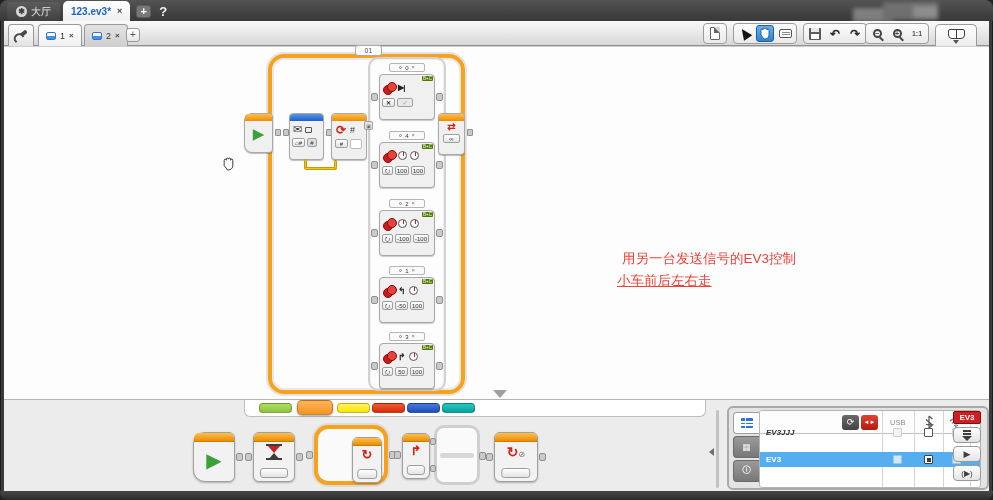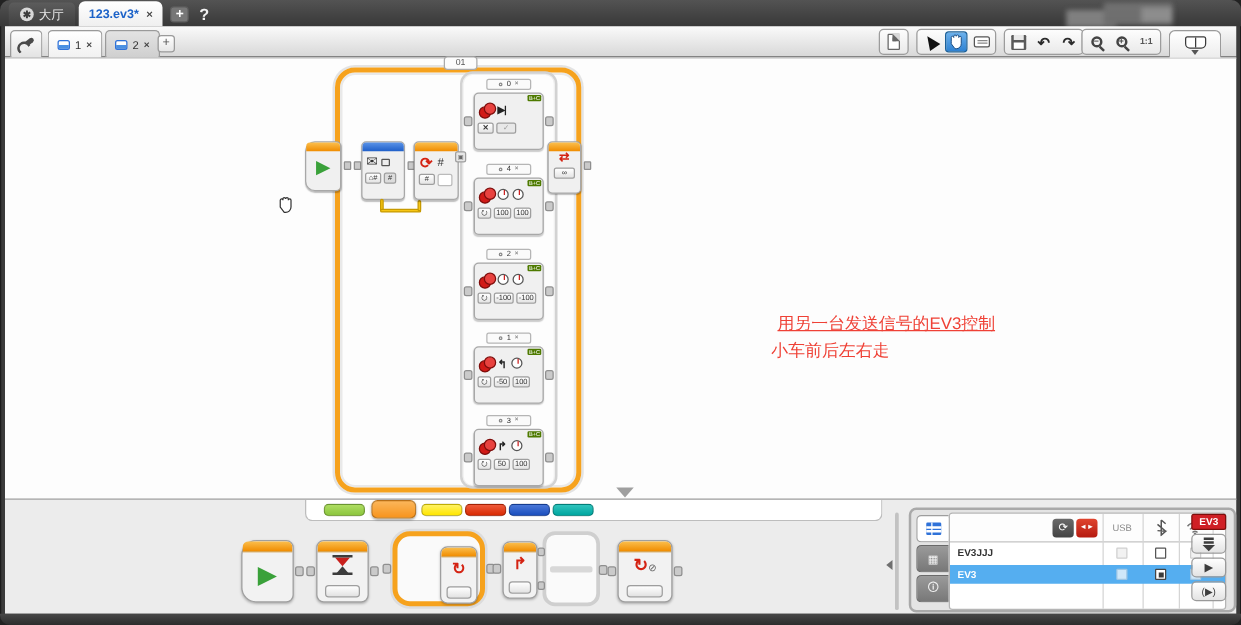--- a/index.html
+++ b/index.html
@@ -414,22 +414,22 @@
       <div class="subbtn" style="margin:1px auto 0;width:17px;">∞</div>
     </div>
     <span class="plugchip" style="left:463px;top:82px;"></span>
 
     <div class="hand-cursor">
       <svg width="13" height="14" viewBox="0 0 12 13">
           <path d="M2 6 V3 a1 1 0 0 1 2 0 V2 a1 1 0 0 1 2 0 V2 a1 1 0 0 1 2 0 v1 a1 1 0 0 1 2 0 v5 a4 4 0 0 1 -4 4 H5 L2 8 z" fill="#fff" stroke="#333" stroke-width="0.9"></path>
         </svg>
     </div>
 
-    <div class="annotation" style="left:618px;top:203px;text-decoration:underline;">用另一台发送信号的EV3控制</div>
-    <div class="annotation" style="left:613px;top:225px;">小车前后左右走</div>
+    <div class="annotation" style="left:618px;top:203px;">用另一台发送信号的EV3控制</div>
+    <div class="annotation" style="left:613px;top:225px;text-decoration:underline;">小车前后左右走</div>
   </div>
 
   <div class="palette">
     <div class="collapse-tri"></div>
     <div class="tabstrip">
       <div class="cat-tab" style="left:14px;background:linear-gradient(#aedd62,#8cc63e);"></div>
       <div class="cat-tab active" style="left:52px;background:linear-gradient(#fbb65a,#f7941e);"></div>
       <div class="cat-tab" style="left:92px;background:linear-gradient(#fff263,#ffe600);"></div>
       <div class="cat-tab" style="left:127px;background:linear-gradient(#ef5a3a,#d92b04);"></div>
       <div class="cat-tab" style="left:162px;background:linear-gradient(#4a77d8,#1b4fbe);"></div>
@@ -521,21 +521,21 @@
         <svg style="position:absolute;left:189px;top:6px;" width="14" height="11" viewBox="0 0 14 11">
             <path d="M1 4 a8 8 0 0 1 12 0 M3 6.5 a5 5 0 0 1 8 0 M5 9 a2.5 2.5 0 0 1 4 0" stroke="#777" stroke-width="1.2" fill="none"></path>
             <circle cx="7" cy="10" r="1" fill="#777"></circle>
           </svg>
       </div>
       <div class="hw-colline" style="left:122px;"></div>
       <div class="hw-colline" style="left:154px;"></div>
       <div class="hw-colline" style="left:183px;"></div>
       <div class="hw-colline" style="left:210px;"></div>
 
-      <div class="hw-row" style="top:24px;">
+      <div class="hw-row" style="top:14px;font-style:italic;">
         <span class="nm">EV3JJJ</span>
         <span class="cb dim" style="left:133px;"></span>
         <span class="cb live" style="left:164px;"></span>
         <span class="cb dim" style="left:192px;"></span>
       </div>
       <div class="hw-row selected" style="top:41px;">
         <span class="nm">EV3</span>
         <span class="cb dim-blue" style="left:133px;"></span>
         <span class="cb checked" style="left:164px;"></span>
         <span class="cb dim-blue" style="left:192px;"></span>

